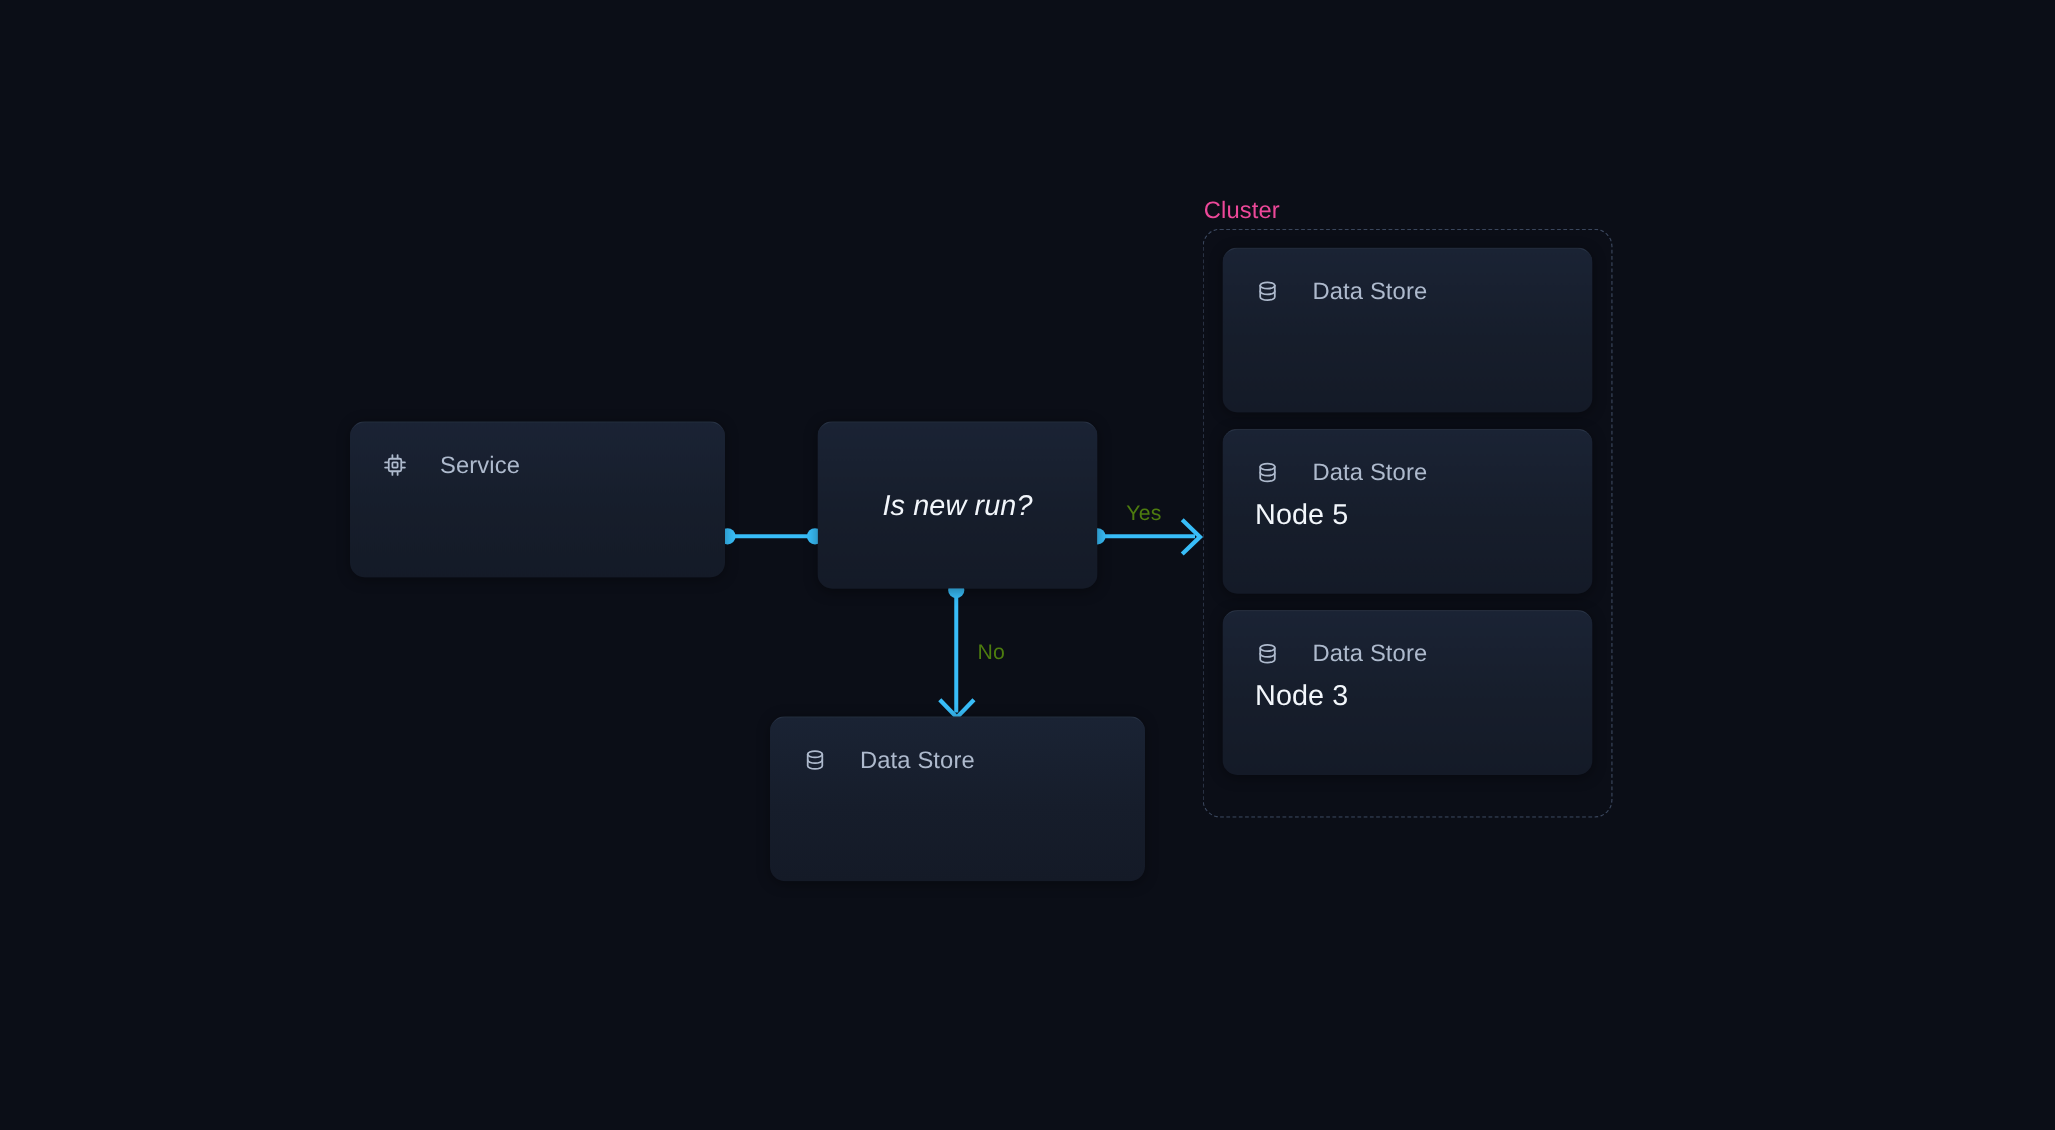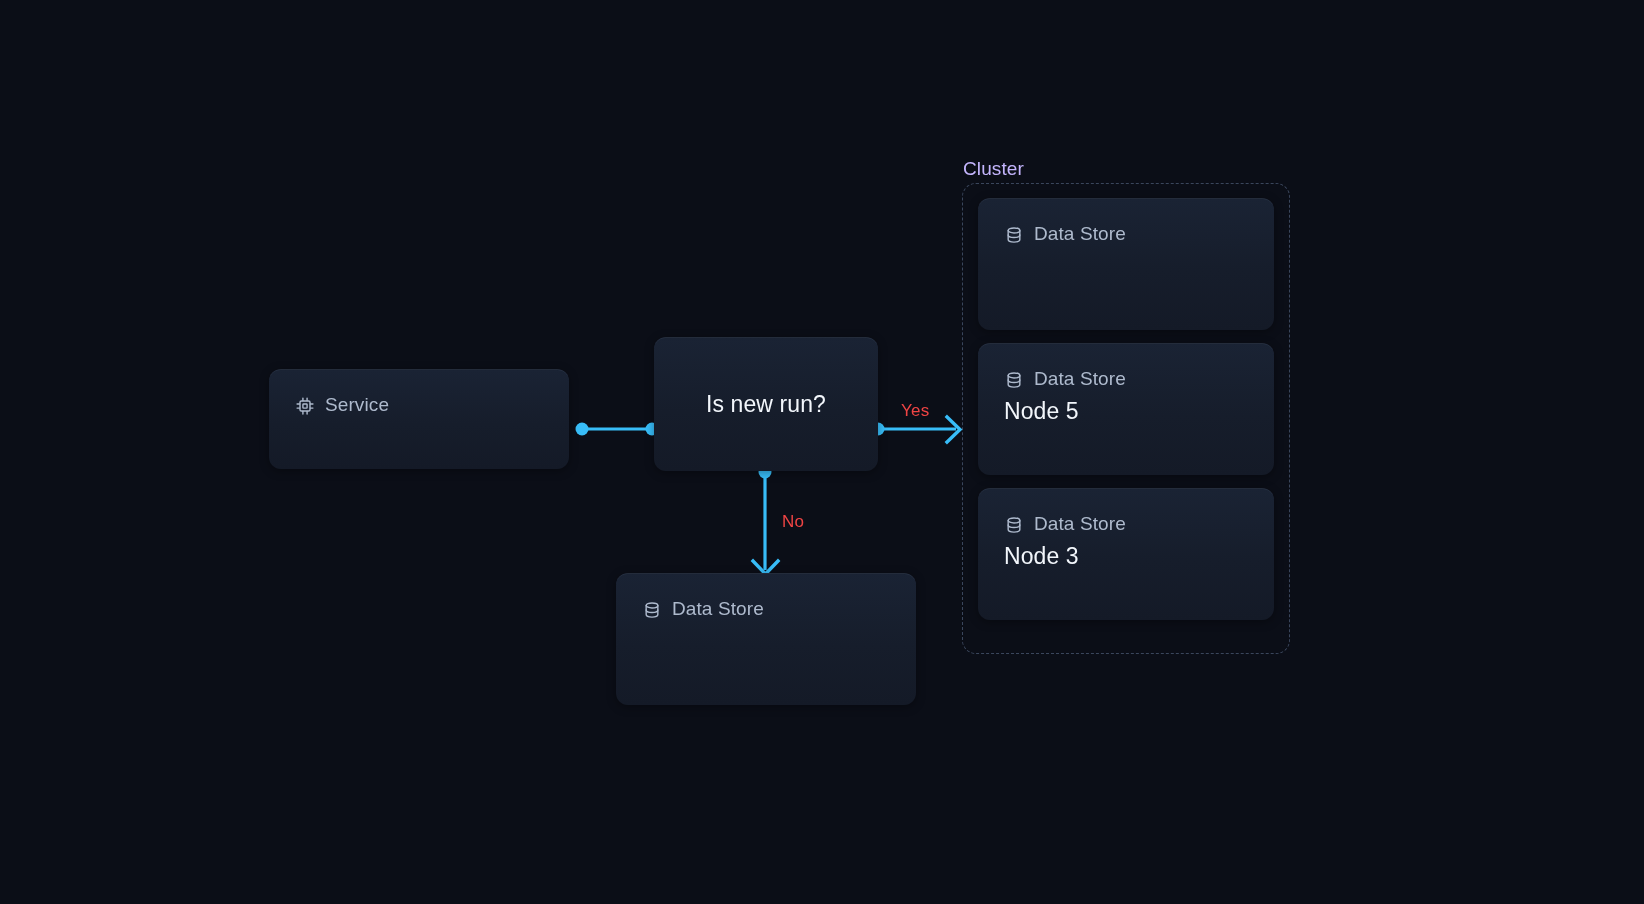--- a/index.html
+++ b/index.html
@@ -41,21 +41,21 @@
   .edge-arrow {
     stroke: #38bdf8;
     stroke-width: 3.4;
     fill: none;
     stroke-linecap: square;
     stroke-linejoin: miter;
   }
 
   .edge-label {
     position: absolute;
-    color: #ef4444;
+    color: #4d7c0f;
     font-size: 17px;
     font-family: "Liberation Sans", sans-serif;
     letter-spacing: 0.2px;
     z-index: 3;
     white-space: nowrap;
   }
 
   
   .node {
     position: absolute;
@@ -69,57 +69,58 @@
 
   .node-inner {
     padding: 24px 26px;
     display: flex;
     flex-direction: column;
     gap: 8px;
   }
 
   .node-kind {
     display: flex;
-    align-items: flex-end;
-    gap: 10px;
+    align-items: flex-start;
+    gap: 26px;
     color: #aebacd;
     font-size: 19px;
     letter-spacing: 0.1px;
   }
 
   .node-kind svg { display: block; flex: 0 0 auto; }
 
   .node-title {
     color: #f2f6fb;
     font-size: 23px;
     letter-spacing: 0.1px;
   }
 
   
   .node.decision .node-inner {
     padding: 4px;
     height: 100%;
     align-items: center;
     justify-content: center;
+    font-style: italic;
   }
   .node.decision .node-title {
     font-size: 23px;
   }
 
   
   .cluster {
     position: absolute;
     border: 1.5px dashed #3a465c;
     border-radius: 14px;
     background: transparent;
     z-index: 0;
   }
   .cluster-label {
     position: absolute;
-    color: #c4b5fd;
+    color: #ec4899;
     font-size: 19px;
     letter-spacing: 0.1px;
     z-index: 2;
   }
 </style>
 </head>
 <body>
 
 <div id="canvas">
 
@@ -145,21 +146,21 @@
       <line class="edge-path" x1="765" y1="472" x2="765" y2="570"></line>
       <circle class="edge-dot" cx="765" cy="472" r="6.5"></circle>
       <polyline class="edge-arrow" points="753,561 765.5,574 778,561"></polyline>
     </g>
   </svg>
 
   <div class="edge-label" style="left:901px; top:401px;">Yes</div>
 
   <div class="edge-label" style="left:782px; top:512px;">No</div>
 
-  <div class="node" style="left:269px; top:337px; width:300px; height:100px;margin-top:32px;">
+  <div class="node" style="left:280px; top:337px; width:300px; height:125px;">
     <div class="node-inner">
       <div class="node-kind">
         <span>
           <svg width="20" height="20" viewBox="0 0 24 24" fill="none" stroke="#aebacd" stroke-width="1.7" stroke-linecap="round" stroke-linejoin="round">
             <rect x="6" y="6" width="12" height="12" rx="1.5"></rect>
             <rect x="9.5" y="9.5" width="5" height="5" rx="0.8"></rect>
             <line x1="9.5" y1="2.5" x2="9.5" y2="5.5"></line>
             <line x1="14.5" y1="2.5" x2="14.5" y2="5.5"></line>
             <line x1="9.5" y1="18.5" x2="9.5" y2="21.5"></line>
             <line x1="14.5" y1="18.5" x2="14.5" y2="21.5"></line>

